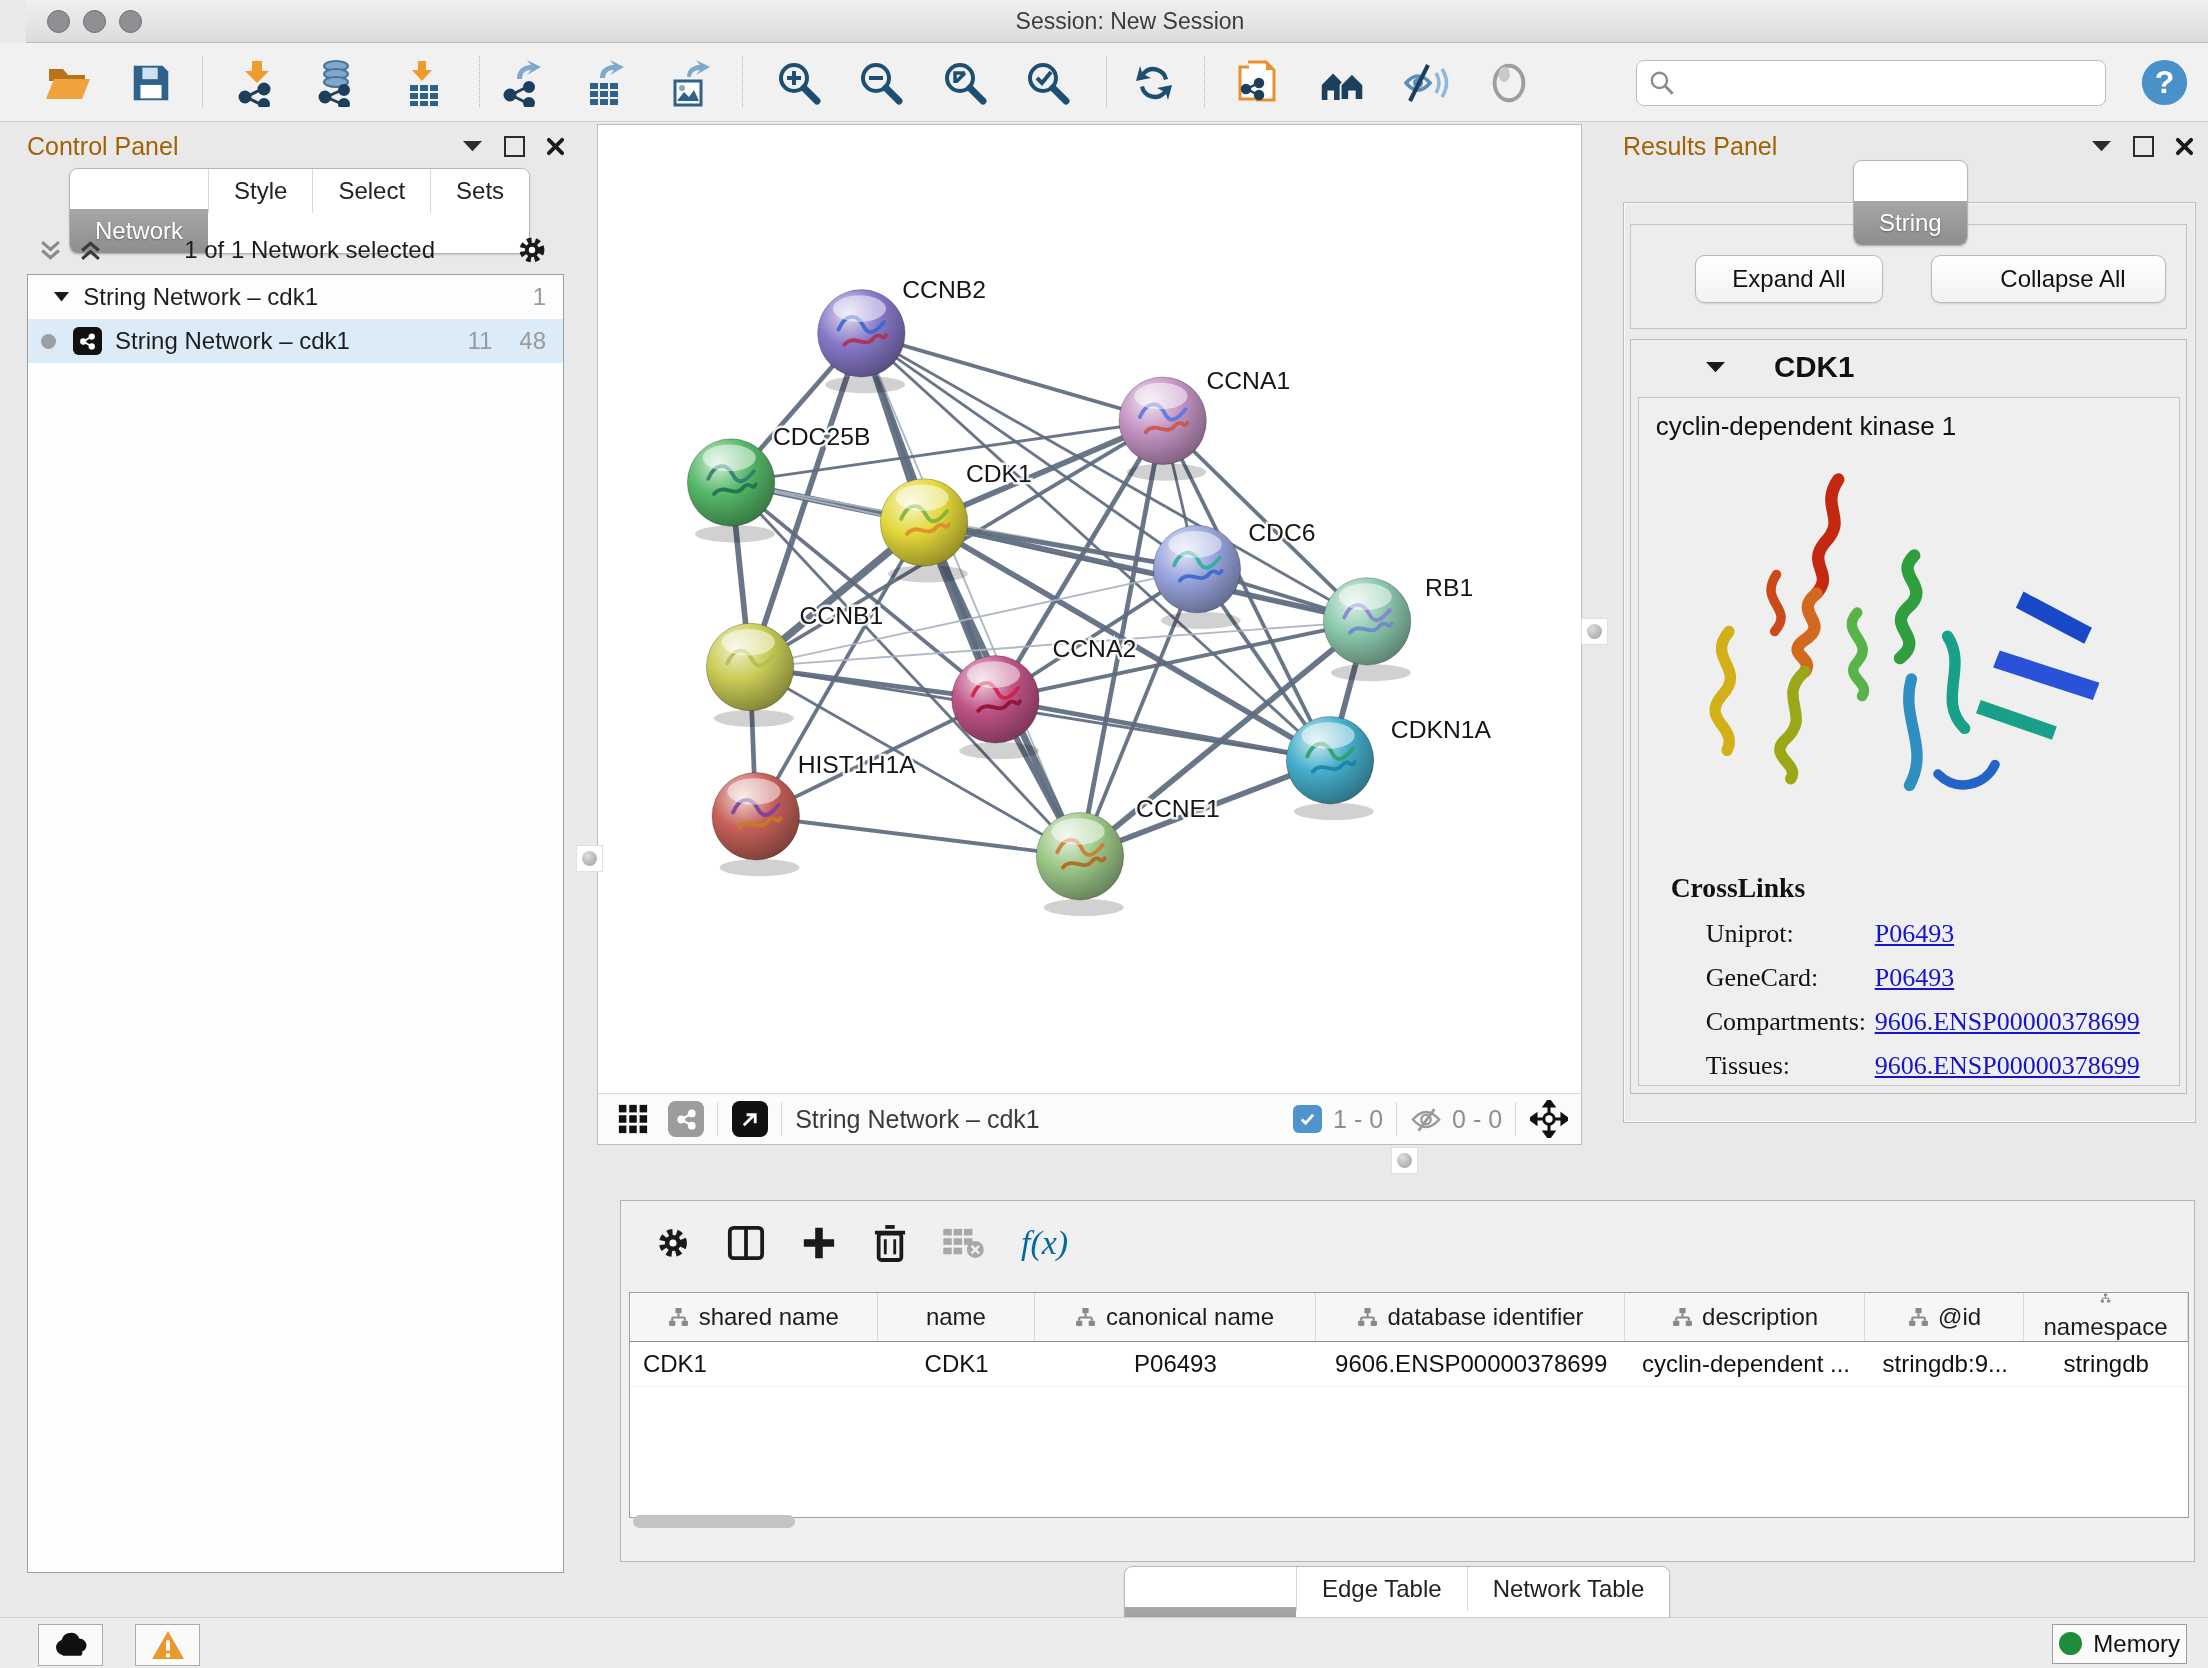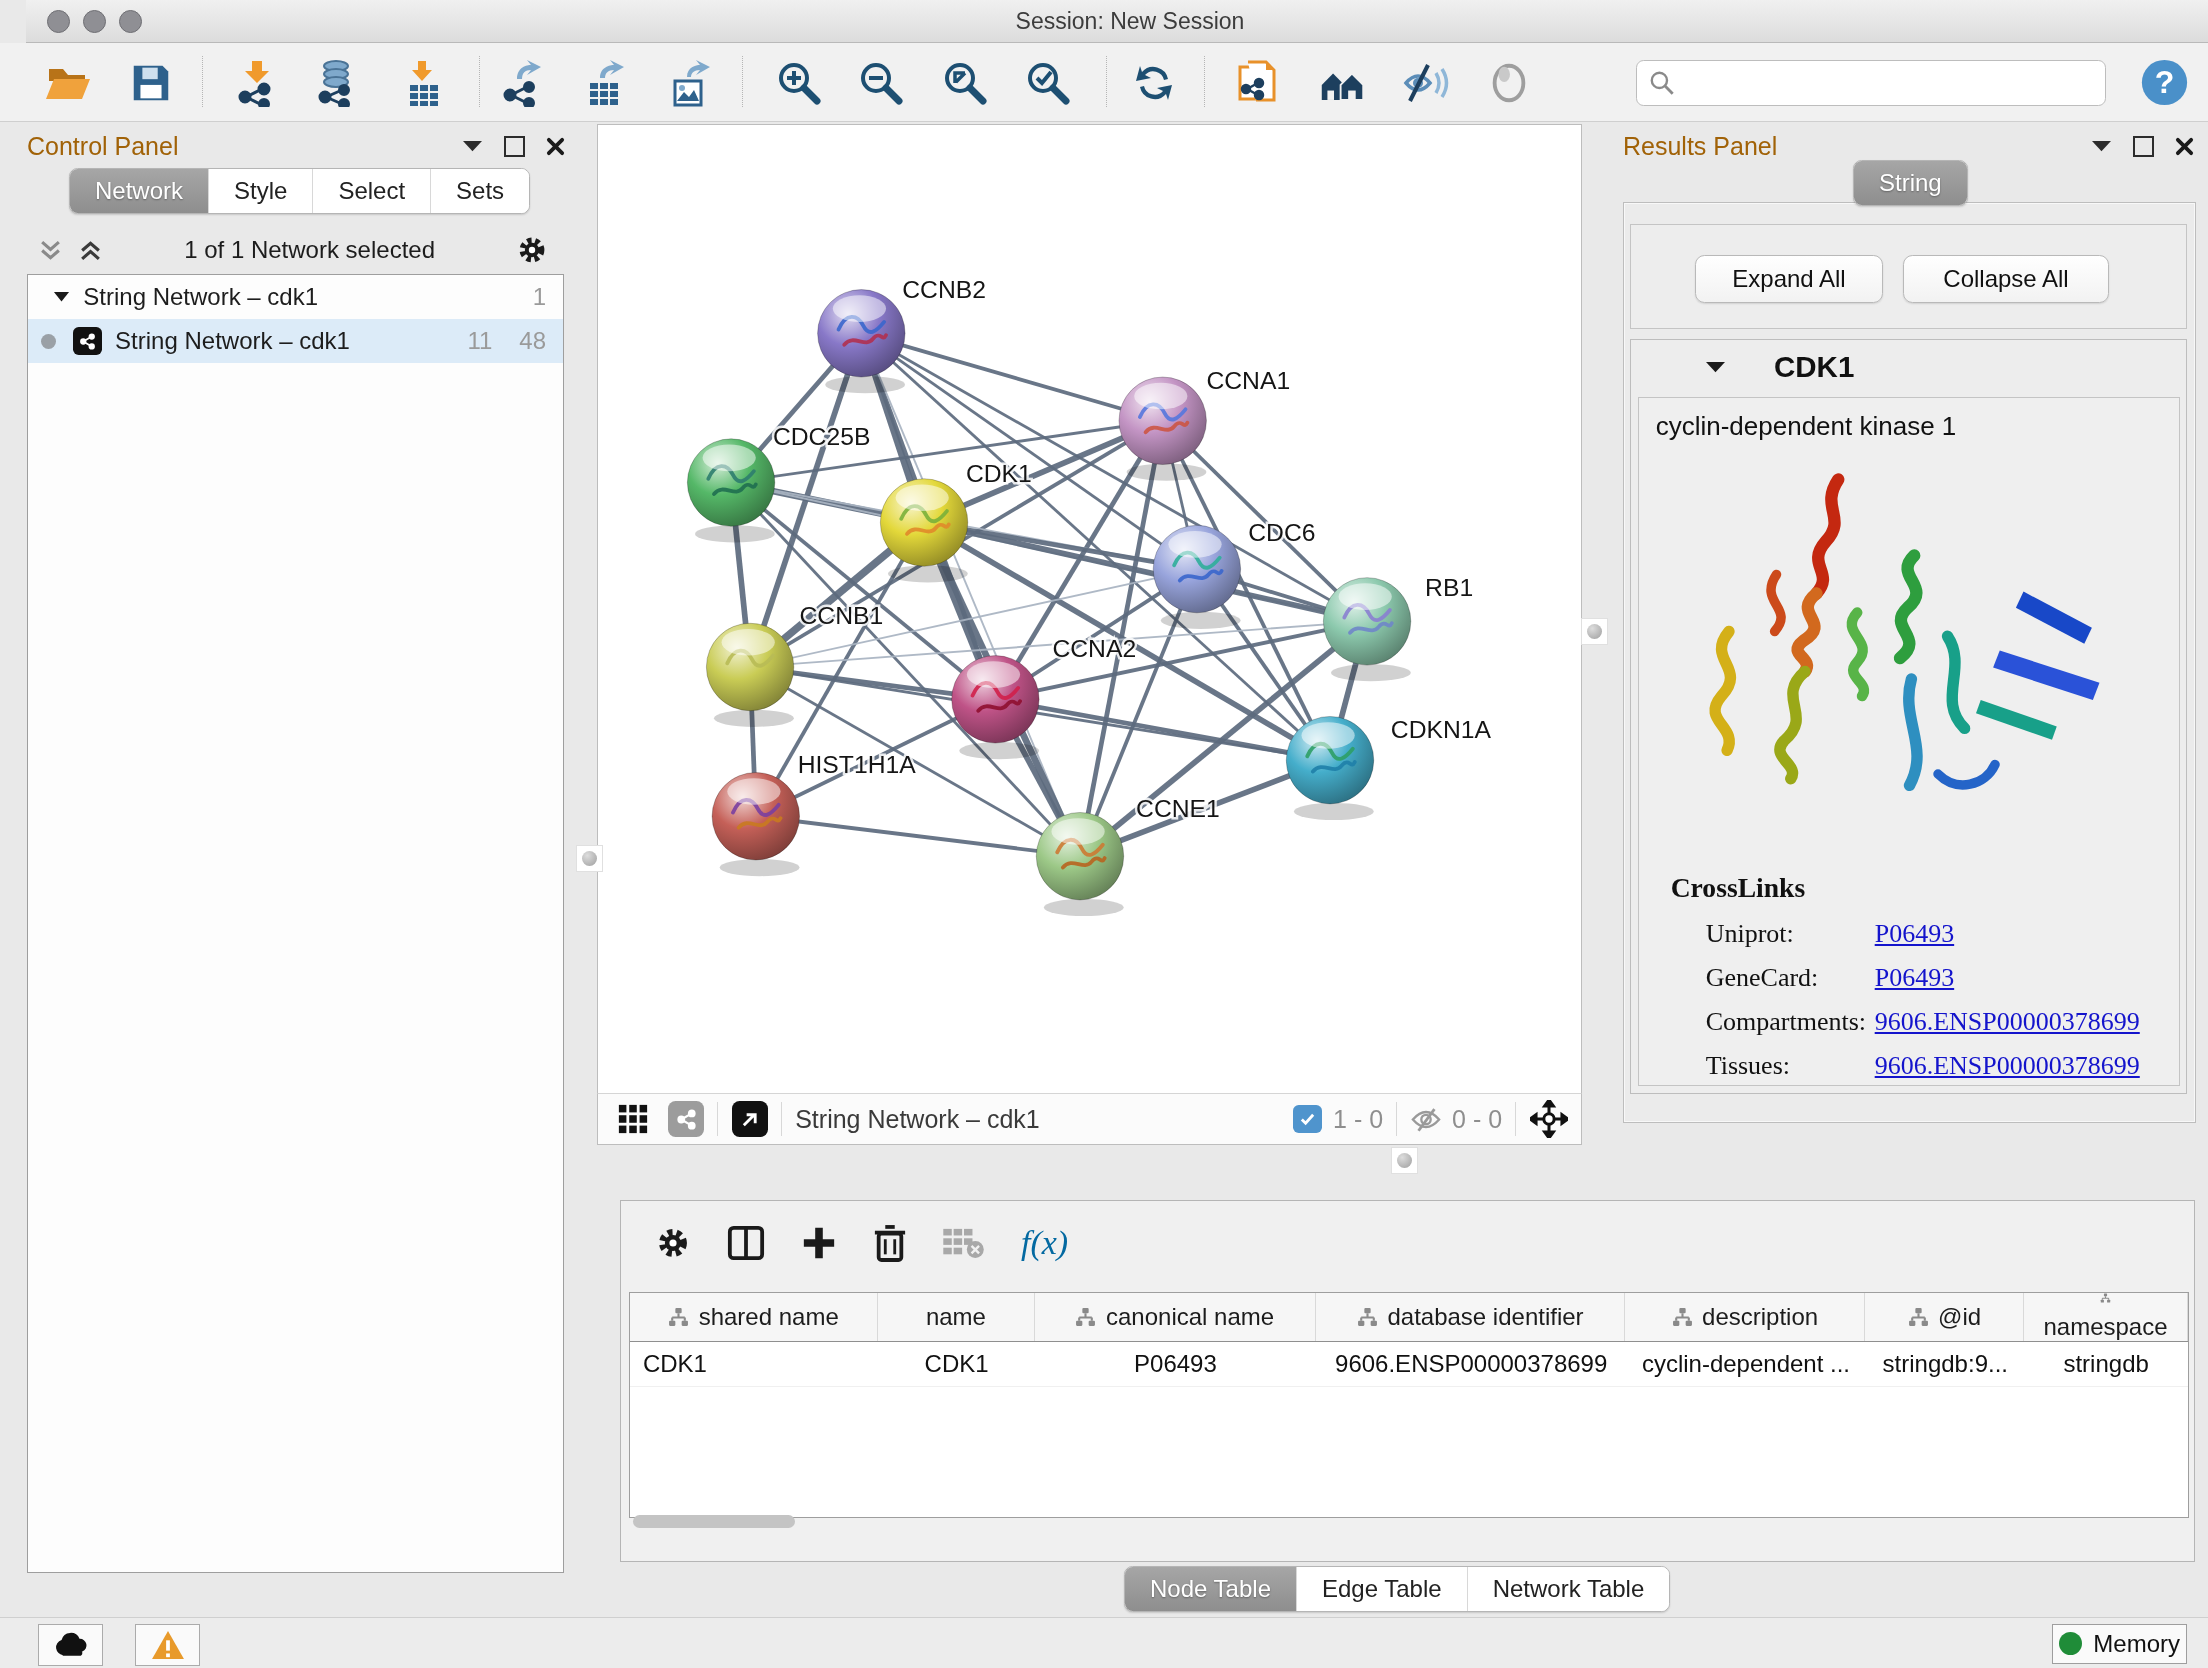--- a/index.html
+++ b/index.html
@@ -14,21 +14,21 @@
   .tbtn{position:absolute;top:13.3px;width:53px;height:53px;display:flex;align-items:center;justify-content:center;}
   .tsep{position:absolute;top:13.3px;height:51px;border-left:1.9px dotted #b5b5b5;}
   .searchbox{position:absolute;left:1636px;top:17px;width:468px;height:44px;background:#fff;border:1px solid #bdbdbd;border-radius:7.6px;display:flex;align-items:center;}
   .searchbox input{border:none;outline:none;background:transparent;font-size:23px;flex:1;margin-left:7.6px;font-family:"Liberation Sans",sans-serif;}
   
   .phead{font-size:25px;color:#a16207;}
   .picons{display:flex;gap:21px;align-items:center;}
   .pbox{background:#fdfdfd;border:1px solid #9e9e9e;}
   .segwrap{display:flex;border:1px solid #b5b5b5;border-radius:8.6px;overflow:hidden;background:#fff;box-shadow:0 1px 1.9px rgba(0,0,0,.15);}
   .seg{padding:0 25px;height:44px;line-height:44px;font-size:24px;color:#222;background:#fff;border-left:1px solid #d8d8d8;cursor:default;}
-  .seg:first-child{border-left:none;}
+  .seg:first-child{border-left:none;margin-top:40px;}
   .seg.sel{background:linear-gradient(#a6a6a6,#8e8e8e);color:#fff;text-shadow:0 1px 1.9px rgba(0,0,0,.35);}
   
   .treerow{display:flex;align-items:center;height:44px;font-size:24px;color:#1d1d1d;}
   .cnt{color:#9a9a9a;}
   .sharebox{width:28.5px;height:28.5px;border-radius:5.7px;background:#111;display:flex;align-items:center;justify-content:center;}
   
   .canvas{left:597px;top:124px;width:983px;height:968px;background:#fff;border:1px solid #bdbdbd;}
   .ntoolbar{left:597px;top:1093px;width:983px;height:50px;background:#fbfbfb;border:1px solid #bdbdbd;border-top:1px solid #d5d5d5;display:flex;align-items:center;}
   .ntlabel{font-size:25px;color:#3a3a3a;}
   .ngray{font-size:25px;color:#8e8e8e;}
@@ -582,21 +582,21 @@
           <path d="M3 3l14 14M17 3L3 17" stroke="#1a1a1a" stroke-width="4" stroke-linecap="round"></path>
         </svg>
     </span>
   </div>
   <div class="abs segwrap" style="left:1853px;top:160px;z-index:3;">
     <div class="seg sel">String</div>
   </div>
   <div class="abs rbox"></div>
   <div class="abs" style="left:1630px;top:224px;width:555px;height:103px;border:1px solid #c4c4c4;background:#ededed;">
     <div class="btn" style="position:absolute;left:64px;top:30px;width:186px;height:46px;">Expand All</div>
-    <div class="btn" style="position:absolute;left:272px;top:30px;width:204px;height:46px;">Collapse All</div>
+    <div class="btn" style="position:absolute;left:300px;top:30px;width:204px;height:46px;padding-left:29px;">Collapse All</div>
   </div>
   <div class="abs" style="left:1630px;top:339px;width:555px;height:753px;border:1px solid #bdbdbd;background:#ededed;">
     <div style="display:flex;align-items:center;height:53px;">
       <svg width="21" height="13.3" viewBox="0 0 22 14" style="margin:0 48px 0 74px;">
           <path d="M1 2h20L11 13z" fill="#1a1a1a"></path>
         </svg>
       <span style="font-size:29.5px;font-weight:bold;color:#111;">CDK1</span>
     </div>
     <div style="position:absolute;left:6.7px;top:57px;width:540px;height:687px;border:1px solid #c4c4c4;background:#efefef;overflow:hidden;">
       <div style="margin:13.3px 0 0 17px;font-size:26px;color:#111;">cyclin-dependent kinase 1</div>

